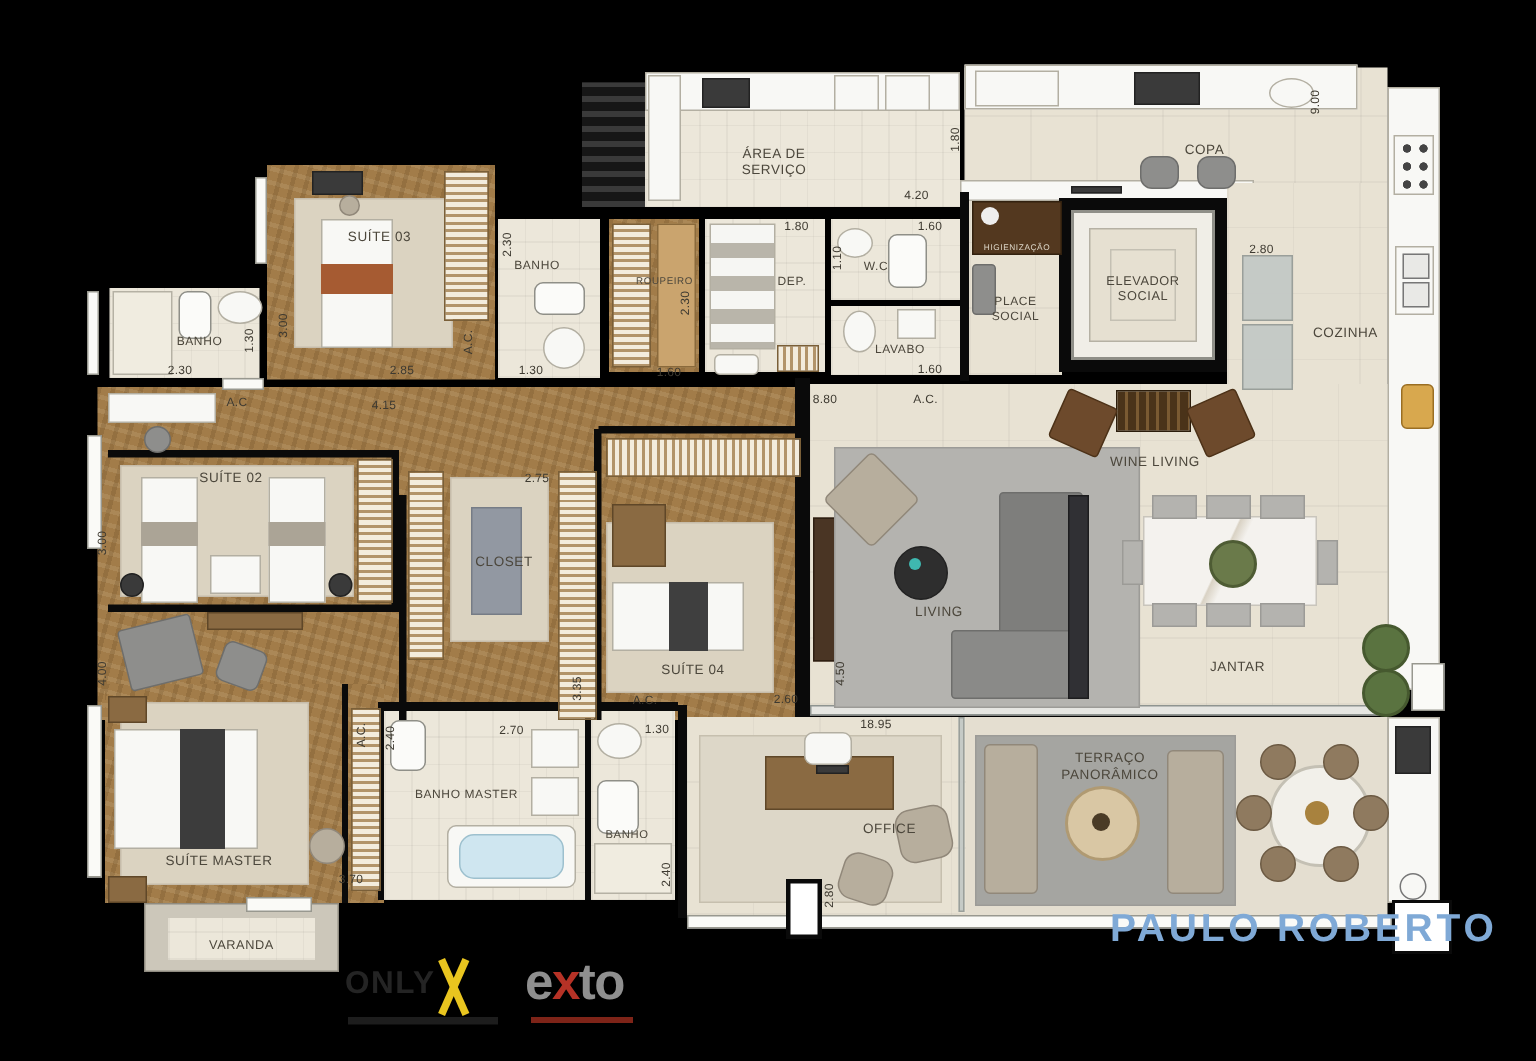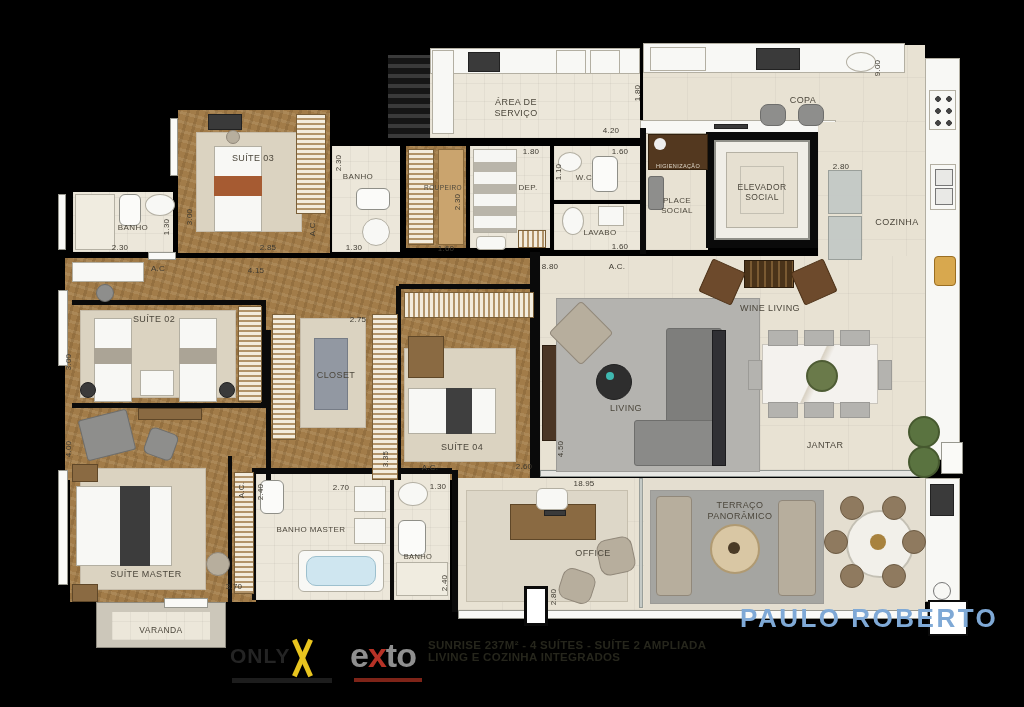--- a/index.html
+++ b/index.html
@@ -333,22 +333,18 @@
       <span style="position:absolute;left:18px;top:0;width:5px;height:40px;background:#e9c51f;transform:rotate(-24deg);display:block;"></span>
     </span>
     <span style="position:absolute;left:2px;top:40px;width:100px;height:5px;background:#1d1d1d;display:block;"></span>
   </div>
 
   <div class="abs brand" style="left:350px;top:636px;width:80px;height:50px;font-weight:700;font-size:34px;letter-spacing:-1px;">
     <span style="color:#8f8f8f;">e</span><span style="color:#b63226;">x</span><span style="color:#8f8f8f;">t</span><span style="color:#8f8f8f;">o</span>
     <span style="position:absolute;left:4px;top:42px;width:68px;height:4px;background:#7e2418;display:block;"></span>
   </div>
 
-  <div class="abs brand" style="left:428px;top:640px;width:330px;color:#26261c;font-weight:700;font-size:11.5px;letter-spacing:.3px;line-height:11.5px;">
-    <div>SUNRISE 237M² - 4 SUÍTES - SUÍTE 2 AMPLIADA</div>
-    <div>LIVING E COZINHA INTEGRADOS</div>
-  </div>
 
   <div class="abs brand" style="left:740px;top:604px;width:284px;text-align:left;">
     <div style="color:#7fa9d6;font-size:26px;font-weight:700;letter-spacing:2.5px;line-height:28px;white-space:nowrap;">PAULO ROBERTO</div>
   </div>
 
 </div>
 
 </body></html>

